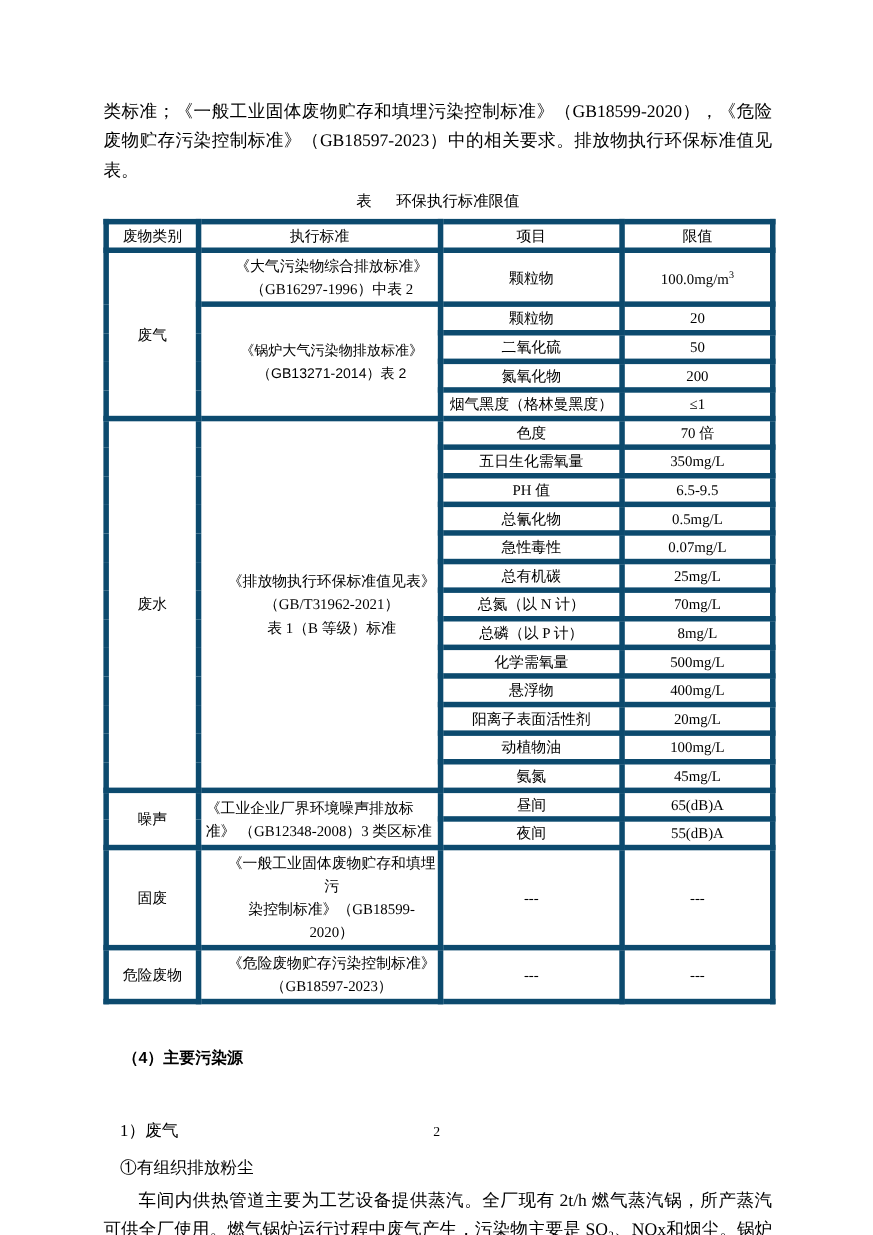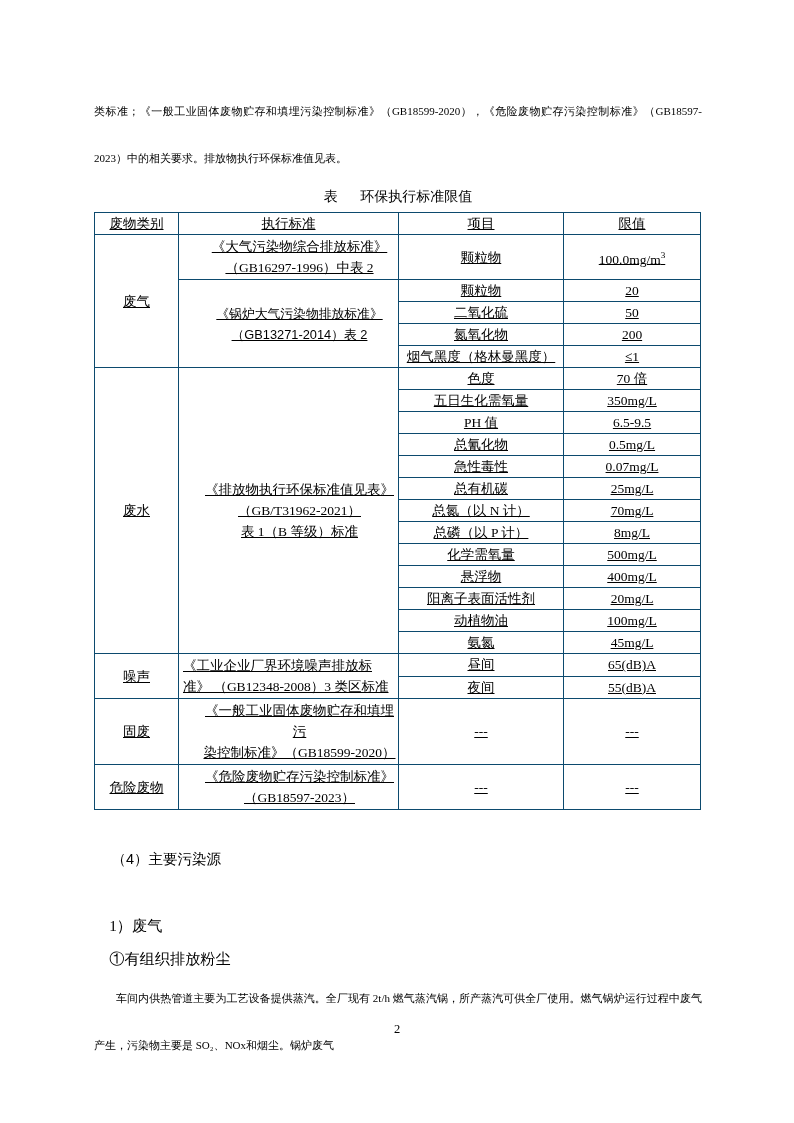--- a/index.html
+++ b/index.html
@@ -24,22 +24,22 @@
     padding: 0;
   }
   .content {
     position: absolute;
     left: 94px;
     top: 88px;
     width: 608px;
   }
   p.body-text {
     margin: 0;
-    font-size: 11px;
-    line-height: 47px;
+    font-size: 16px;
+    line-height: 27px;
     text-align: justify;
     text-justify: inter-ideograph;
     letter-spacing: 0px;
   }
   p.indent2 { text-indent: 2em; }
 
   .table-title {
     text-align: center;
     font-size: 14px;
     line-height: 24px;
@@ -47,44 +47,43 @@
   }
   .table-title .ttl-gap { display: inline-block; width: 1.6em; }
 
   table.std {
     border-collapse: collapse;
     width: 606px;
     table-layout: fixed;
     margin: 0;
   }
   table.std td, table.std th {
-    border: 1px solid #0c4a6e;
+    border: 5px solid #0c4a6e;
     padding: 1px 2px;
     text-align: center;
     vertical-align: middle;
     font-size: 13.5px;
     line-height: 19px;
     font-weight: normal;
-    text-decoration: underline;
   }
   table.std td.std-name {
     font-size: 13.5px;
     line-height: 21px;
     padding-left: 24px;
   }
   table.std td.bold-std {
     font-family: "Liberation Sans", "DejaVu Sans", sans-serif;
     font-size: 12.8px;
   }
   .sup { font-size: 0.68em; vertical-align: super; }
   .row-h { height: 19px; }
 
   .sec-heading {
     font-family: "Liberation Sans", "DejaVu Sans", sans-serif;
-    font-weight: normal;
+    font-weight: bold;
     font-size: 14.5px;
     line-height: 33px;
     margin: 0;
     text-indent: 1.2em;
   }
   .sub-line {
     font-size: 15.2px;
     line-height: 33px;
     margin: 0;
     text-indent: 1em;

